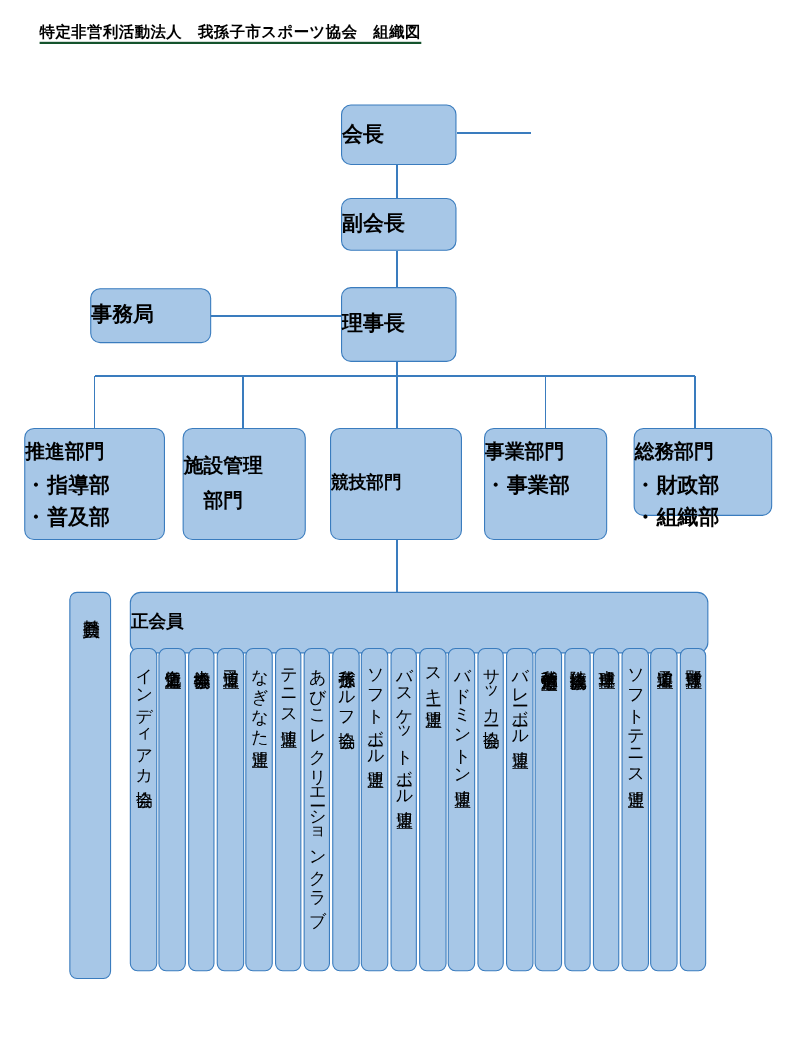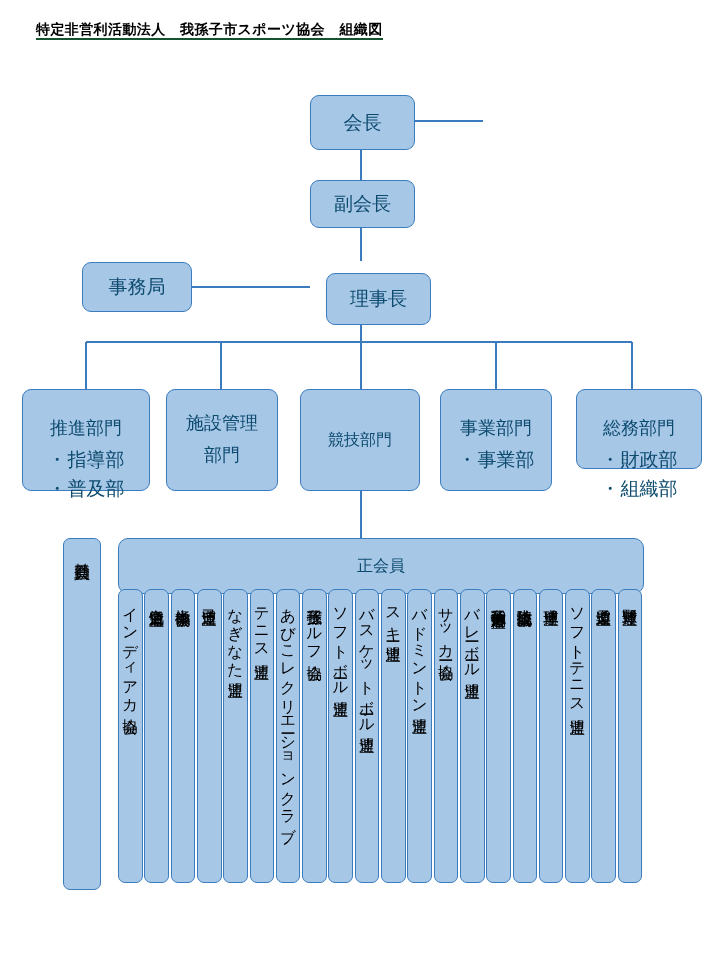--- a/index.html
+++ b/index.html
@@ -48,37 +48,38 @@
 
   
   .node {
     position: absolute;
     box-sizing: border-box;
     background: #a7c7e7;
     border: 1.4px solid #3a7cbe;
     border-radius: 9px;
     display: flex;
     flex-direction: column;
-    align-items: center;
+    align-items: flex-start;
     justify-content: center;
     text-align: center;
     font-size: 19px;
     line-height: 1.22;
-    color: #0c4a6e;
+    color: #000000;
+    font-weight: bold;
   }
 
   .node .node-label {
     display: block;
     white-space: nowrap;
   }
 
   
   .dept {
     justify-content: flex-start;
-    padding-top: 28px;
+    padding-top: 10px;
   }
   .dept .node-label {
     font-size: 18px;
     line-height: 1.2;
   }
   .dept .node-label.two-line {
     white-space: normal;
     line-height: 1.75;
   }
   .sub-list {
@@ -163,21 +164,21 @@
 
   <div class="node" style="left:310px; top:95px; width:105px; height:55px;">
     <span class="node-label">会長</span>
   </div>
 
 
   <div class="node" style="left:310px; top:180px; width:105px; height:48px;">
     <span class="node-label">副会長</span>
   </div>
 
-  <div class="node" style="left:326px; top:261px; width:105px; height:52px;margin-top:12px;">
+  <div class="node" style="left:310px; top:261px; width:105px; height:68px;">
     <span class="node-label">理事長</span>
   </div>
 
   <div class="node" style="left:82px; top:262px; width:110px; height:50px;">
     <span class="node-label">事務局</span>
   </div>
 
   <div class="node dept" style="left:22px; top:389px; width:128px; height:102px;">
     <span class="node-label">推進部門</span>
     <div class="sub-list">

